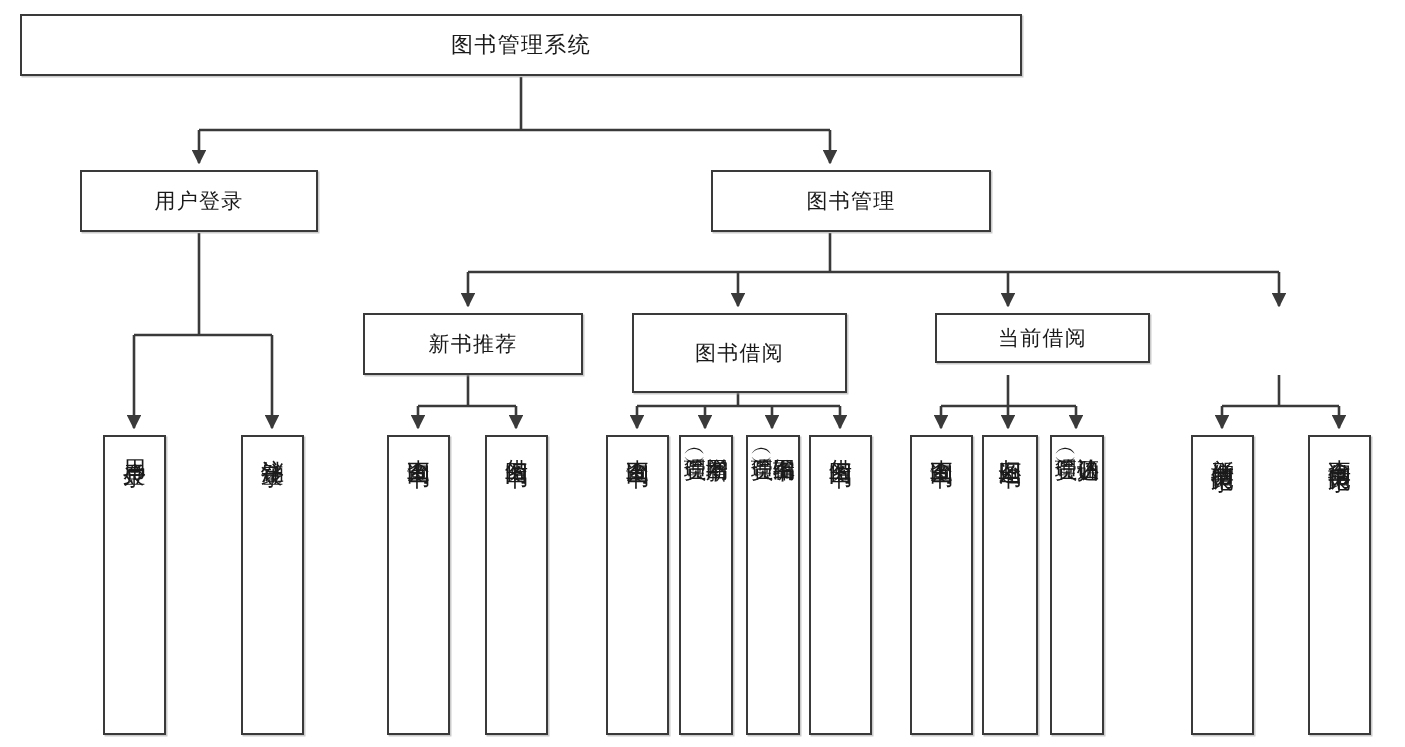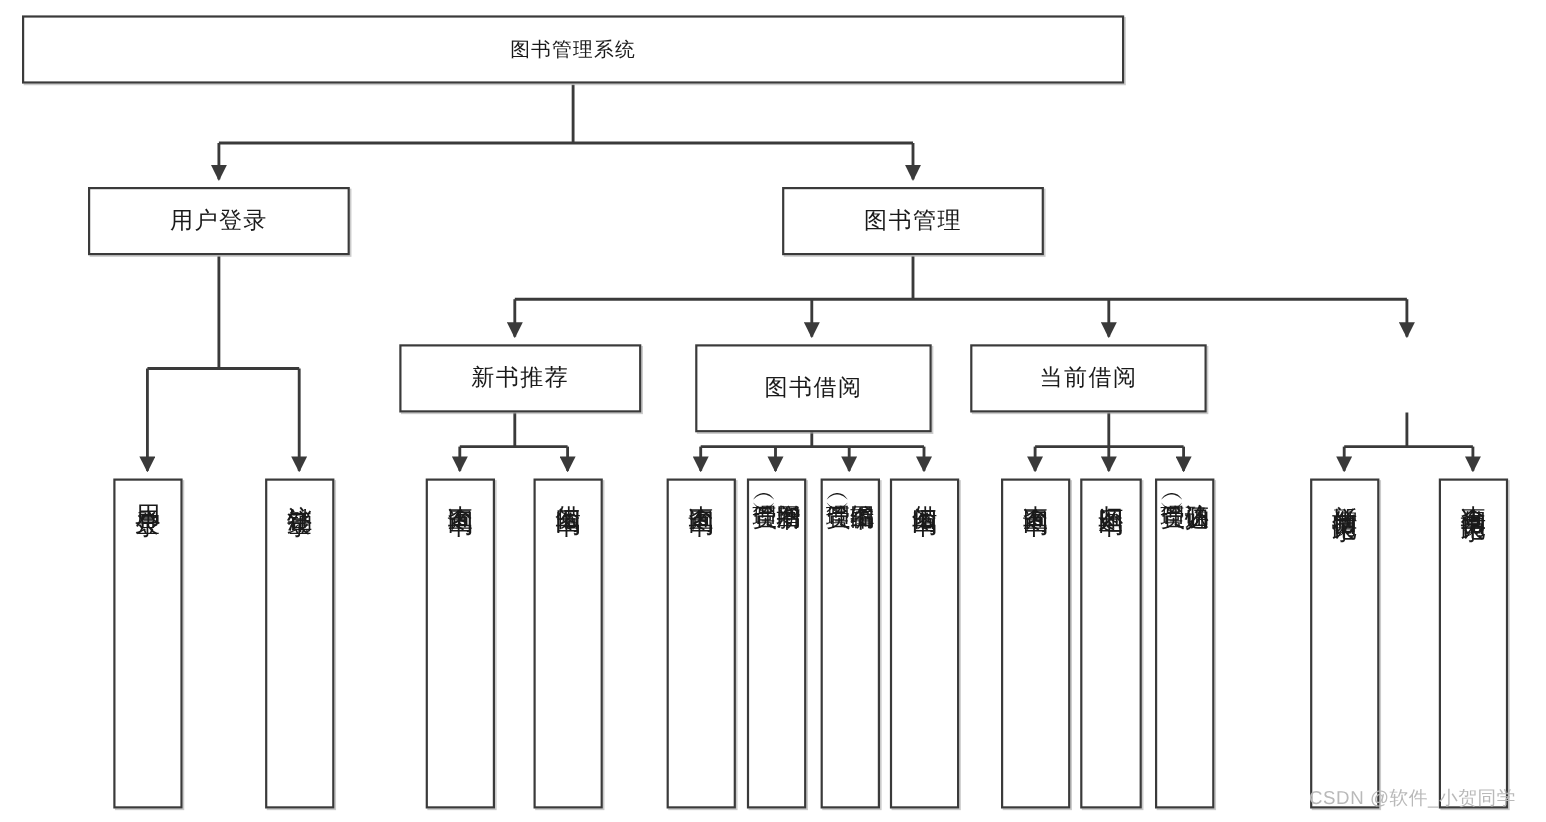--- a/index.html
+++ b/index.html
@@ -44,21 +44,21 @@
     line-height: 1.15;
     letter-spacing: 0.06em;
     white-space: pre;
     text-align: center;
   }
   
   .node-h .node-label {
     writing-mode: horizontal-tb;
     font-size: 21px;
   }
-  .node-root .node-label { font-size: 18px; }
+  .node-root .node-label { font-size: 22px; }
   
   .node-v {
     align-items: flex-start;
     justify-content: center;
     padding-top: 4px;
   }
   .node-v .node-label {
     writing-mode: vertical-rl;
     text-orientation: upright;
     font-size: 23px;
@@ -135,31 +135,31 @@
     </g>
   </svg>
 
   <div class="node-box node-h node-root" style="left:20px; top:14px; width:1002px; height:62px;">
     <span class="node-label">图书管理系统</span>
   </div>
 
   <div class="node-box node-h" style="left:80px; top:170px; width:238px; height:62px;">
     <span class="node-label">用户登录</span>
   </div>
-  <div class="node-box node-h" style="left:711px; top:170px; width:238px; height:62px;">
+  <div class="node-box node-h" style="left:711px; top:170px; width:280px; height:62px;">
     <span class="node-label">图书管理</span>
   </div>
 
   <div class="node-box node-h" style="left:363px; top:313px; width:220px; height:62px;">
     <span class="node-label">新书推荐</span>
   </div>
   <div class="node-box node-h" style="left:632px; top:313px; width:215px; height:80px;">
     <span class="node-label">图书借阅</span>
   </div>
-  <div class="node-box node-h" style="left:882px; top:313px; width:215px; height:62px;">
+  <div class="node-box node-h" style="left:935px; top:313px; width:215px; height:50px;">
     <span class="node-label">当前借阅</span>
   </div>
 
   <div class="node-box node-v" style="left:103px; top:435px; width:63px; height:300px;">
     <span class="node-label">用户登录</span>
   </div>
   <div class="node-box node-v" style="left:241px; top:435px; width:63px; height:300px;">
     <span class="node-label">注销登录</span>
   </div>
 
@@ -196,15 +196,14 @@
 （管理员）</span>
   </div>
 
   <div class="node-box node-v" style="left:1191px; top:435px; width:63px; height:300px;">
     <span class="node-label">新增借阅记录</span>
   </div>
   <div class="node-box node-v" style="left:1308px; top:435px; width:63px; height:300px;">
     <span class="node-label">查询借阅记录</span>
   </div>
 
-  <div id="watermark">CSDN @软件_小贺同学</div>
 
 </div>
 
 </body></html>

